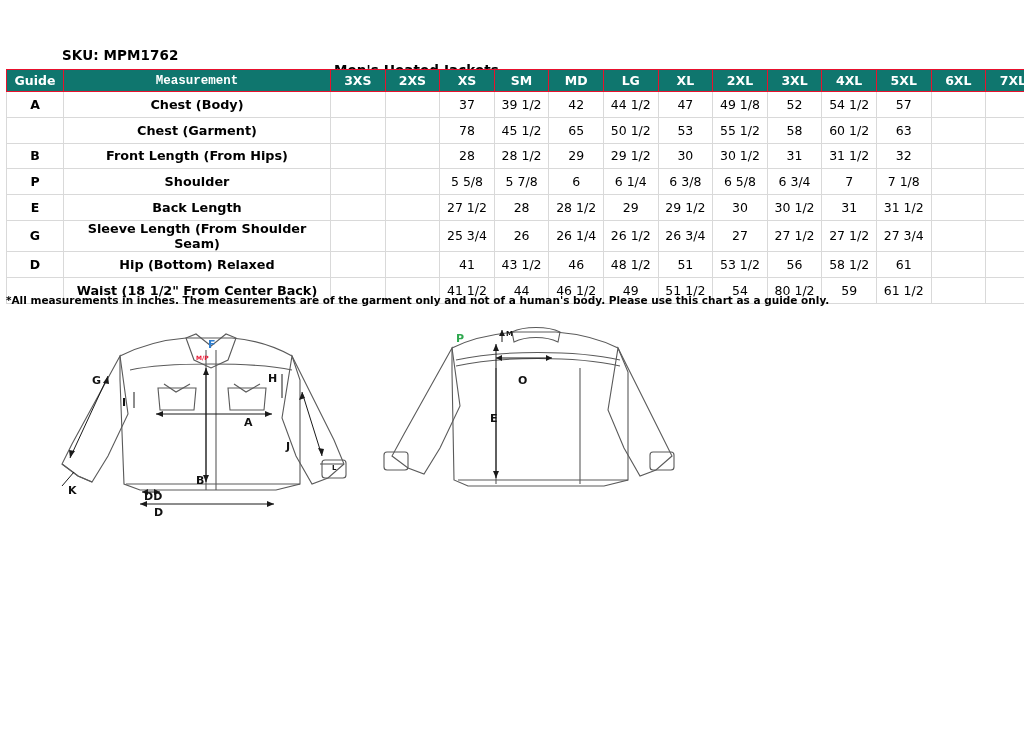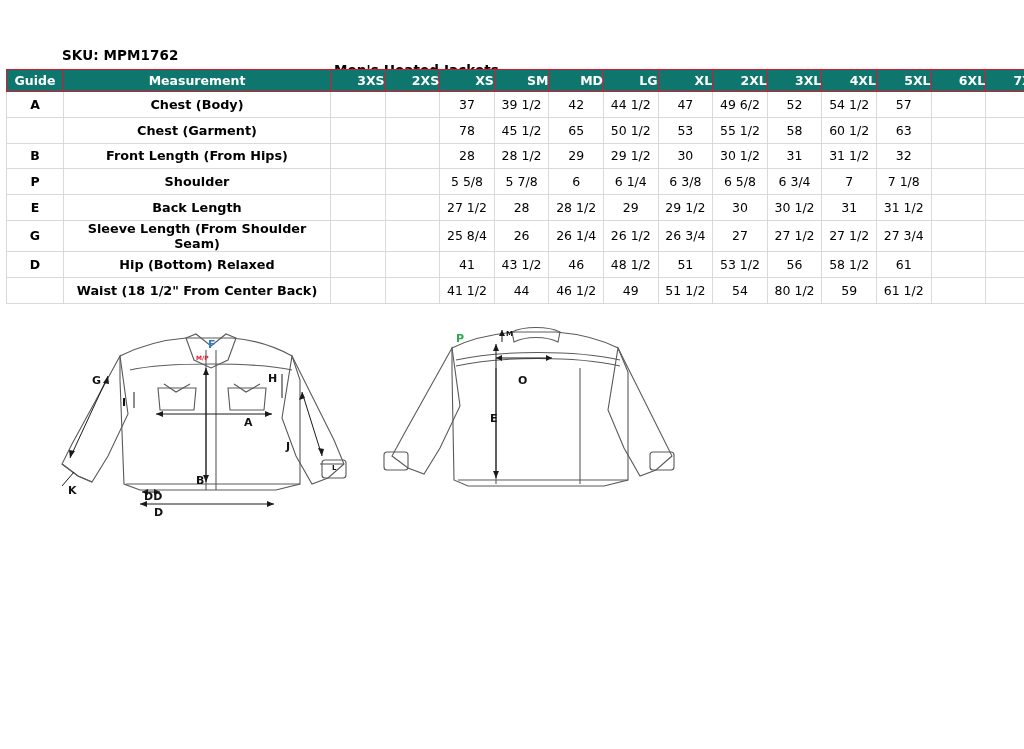--- a/index.html
+++ b/index.html
@@ -63,22 +63,22 @@
   }
   table.size-chart thead th {
     background: #0f766e;
     color: #ffffff;
     font-weight: bold;
     border: 1px solid #e8112d;
     font-size: 12.5px;
     height: 21px;
   }
   table.size-chart thead th.col-guide { width: 56px; }
-  table.size-chart thead th.col-measure { width: 266px; }
-  table.size-chart thead th.col-size { width: 53.6px; text-align: right; }
+  table.size-chart thead th.col-measure { width: 266px; font-family: Liberation Mono, monospace; }
+  table.size-chart thead th.col-size { width: 53.6px; }
 
   table.size-chart td.guide-cell {
     font-weight: bold;
     font-size: 12.5px;
   }
   table.size-chart td.measure-cell {
     font-weight: bold;
     font-size: 12.8px;
     text-align: center;
   }
@@ -138,21 +138,21 @@
       <tr>
         <td class="guide-cell">A</td>
         <td class="measure-cell">Chest (Body)</td>
         <td class="val"></td>
         <td class="val"></td>
         <td class="val">37</td>
         <td class="val">39 1/2</td>
         <td class="val">42</td>
         <td class="val">44 1/2</td>
         <td class="val">47</td>
-        <td class="val">49 6/2</td>
+        <td class="val">49 1/8</td>
         <td class="val">52</td>
         <td class="val">54 1/2</td>
         <td class="val">57</td>
         <td class="val"></td>
         <td class="val"></td>
       </tr>
       <tr>
         <td class="guide-cell"></td>
         <td class="measure-cell">Chest (Garment)</td>
         <td class="val"></td>
@@ -218,21 +218,21 @@
         <td class="val">31</td>
         <td class="val">31 1/2</td>
         <td class="val"></td>
         <td class="val"></td>
       </tr>
       <tr>
         <td class="guide-cell">G</td>
         <td class="measure-cell">Sleeve Length (From Shoulder Seam)</td>
         <td class="val"></td>
         <td class="val"></td>
-        <td class="val">25 8/4</td>
+        <td class="val">25 3/4</td>
         <td class="val">26</td>
         <td class="val">26 1/4</td>
         <td class="val">26 1/2</td>
         <td class="val">26 3/4</td>
         <td class="val">27</td>
         <td class="val">27 1/2</td>
         <td class="val">27 1/2</td>
         <td class="val">27 3/4</td>
         <td class="val"></td>
         <td class="val"></td>
@@ -267,20 +267,21 @@
         <td class="val">54</td>
         <td class="val">80 1/2</td>
         <td class="val">59</td>
         <td class="val">61 1/2</td>
         <td class="val"></td>
         <td class="val"></td>
       </tr>
     </tbody>
   </table>
 
+  <div class="footnote">*All measurements in inches. The measurements are of the garment only and not of a human's body. Please use this chart as a guide only.</div>
 
   <div class="diagrams">
     <svg width="1024" height="220" viewBox="0 0 1024 220">
       <g stroke="#5a5a5a" fill="none" stroke-width="1.1">
 
         <path d="M120,42 L72,130 L62,150 L78,162 L92,168 L108,142 L128,100 Z"></path>
         <path d="M62,150 L78,162 L92,168"></path>
 
         <path d="M120,42 C140,32 160,26 186,24 L232,24 C256,26 274,32 292,42 L300,66 L300,170 L276,176 L140,176 L124,170 L120,66 Z"></path>
 

